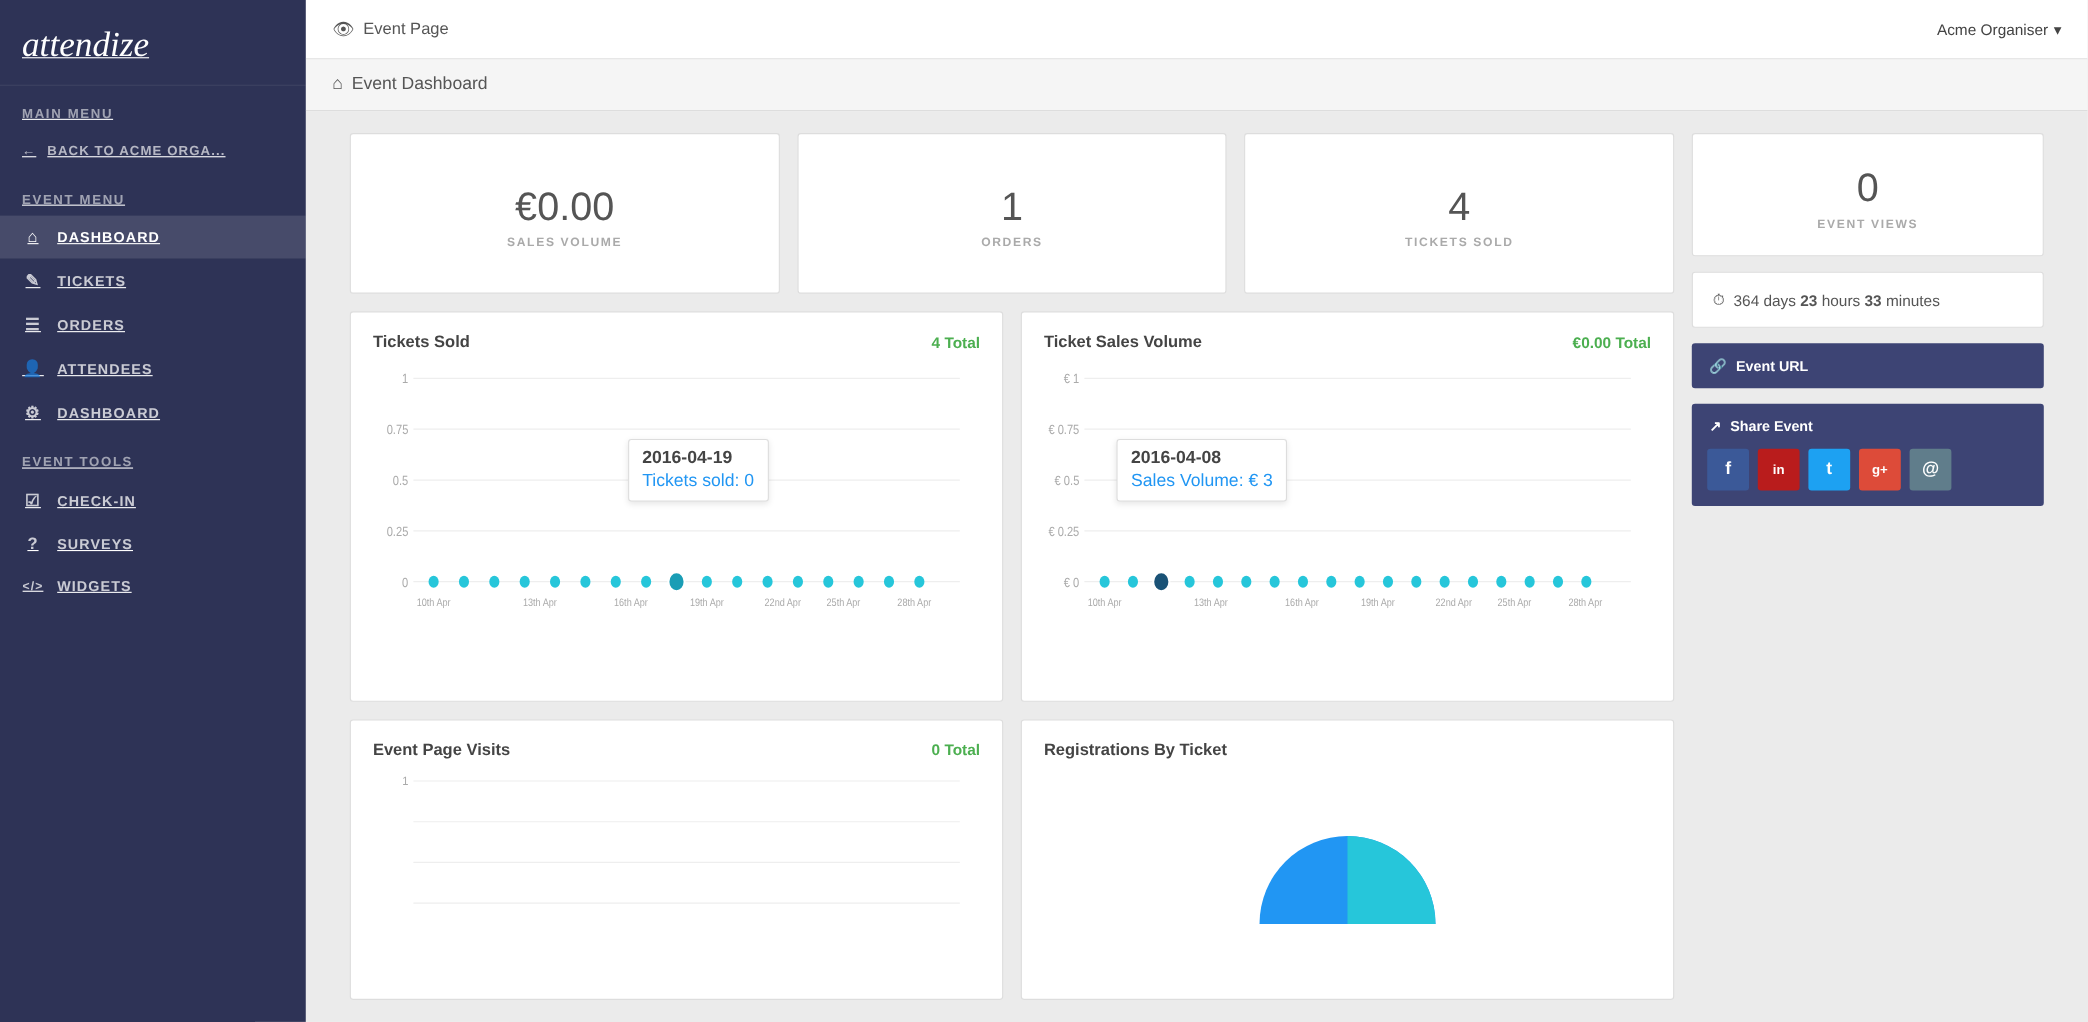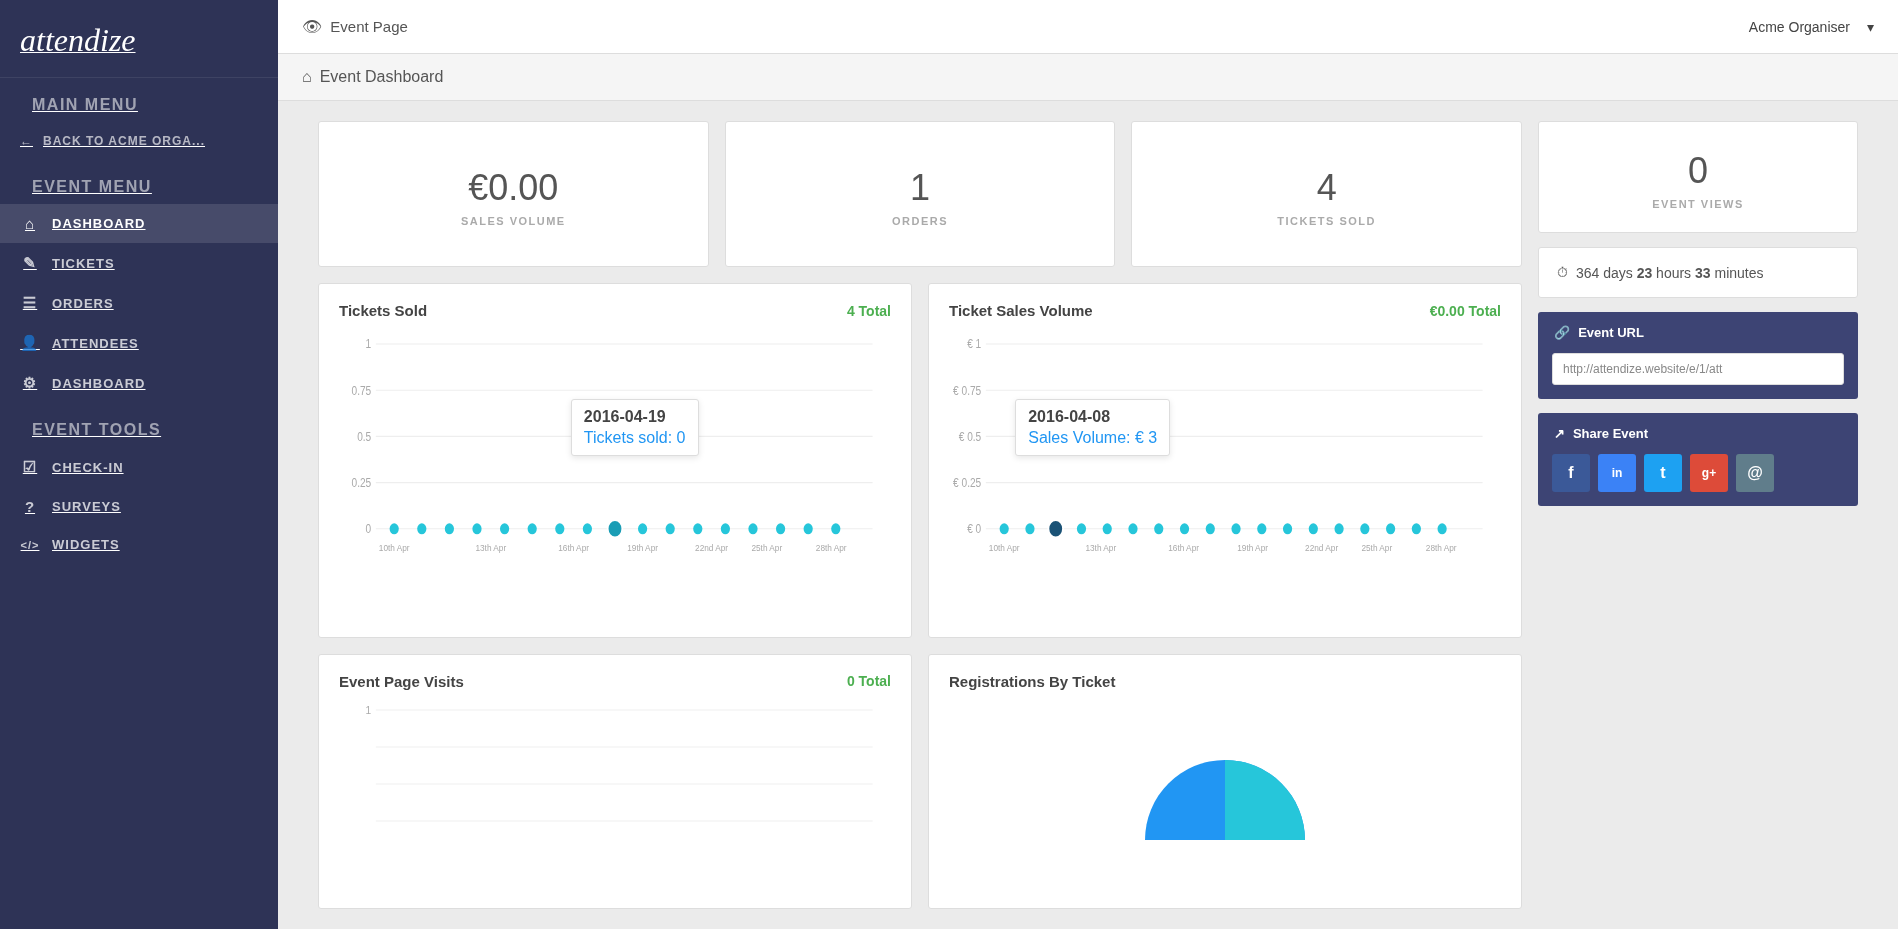--- a/index.html
+++ b/index.html
@@ -22,22 +22,22 @@
       border-bottom: 1px solid rgba(255,255,255,0.08);
     }
     .sidebar-logo .logo-text {
       font-family: Georgia, serif;
       font-style: italic;
       font-size: 32px;
       color: #fff;
       font-weight: 400;
     }
     .sidebar-section-label {
-      padding: 18px 20px 8px 32px;
-      font-size: 16px;
+      padding: 18px 20px 8px 20px;
+      font-size: 12px;
       font-weight: 700;
       letter-spacing: 1.5px;
       color: rgba(255,255,255,0.55);
     }
     .sidebar-item {
       display: flex;
       align-items: center;
       gap: 12px;
       padding: 11px 20px;
       font-size: 13px;
@@ -86,21 +86,21 @@
       gap: 8px;
       font-size: 15px;
       color: #444;
     }
     .topbar-left .eye-icon { color: #555; font-size: 16px; }
     .topbar-right {
       font-size: 14px;
       color: #444;
       display: flex;
       align-items: center;
-      gap: 17px;
+      gap: 5px;
       cursor: pointer;
       text-align: right;
     }
 
     
     .page-header {
       background: #f5f5f5;
       border-bottom: 1px solid #ddd;
       padding: 14px 24px;
       display: flex;
@@ -215,21 +215,21 @@
       border-radius: 3px;
       display: flex;
       align-items: center;
       justify-content: center;
       font-size: 16px;
       color: #fff;
       cursor: pointer;
       font-weight: 700;
     }
     .share-btn.fb { background: #3b5998; }
-    .share-btn.li { background: #3b82f6; }
+    .share-btn.li { background: #b91c1c; }
     .share-btn.tw { background: #1da1f2; }
     .share-btn.gp { background: #dd4b39; }
     .share-btn.em { background: #607d8b; }
 
     
     .chart-card {
       background: #fff;
       border: 1px solid #ddd;
       border-radius: 3px;
       padding: 18px 20px 14px 20px;
@@ -436,21 +436,20 @@
         <span>
           <span>364 days</span>&nbsp;<strong>23</strong>&nbsp;<span>hours</span>&nbsp;<strong>33</strong>&nbsp;<span>minutes</span>
         </span>
       </div>
 
       <div class="event-url-card">
         <div class="card-header">
           <span>🔗</span>
           <span>Event URL</span>
         </div>
-        <input class="url-input" type="text" readonly="" value="http://attendize.website/e/1/att" style="">
       </div>
 
       <div class="share-card">
         <div class="card-header">
           <span>↗</span>
           <span>Share Event</span>
         </div>
         <div class="share-buttons">
           <div class="share-btn fb">f</div>
           <div class="share-btn li" style="font-size:12px;">in</div>

